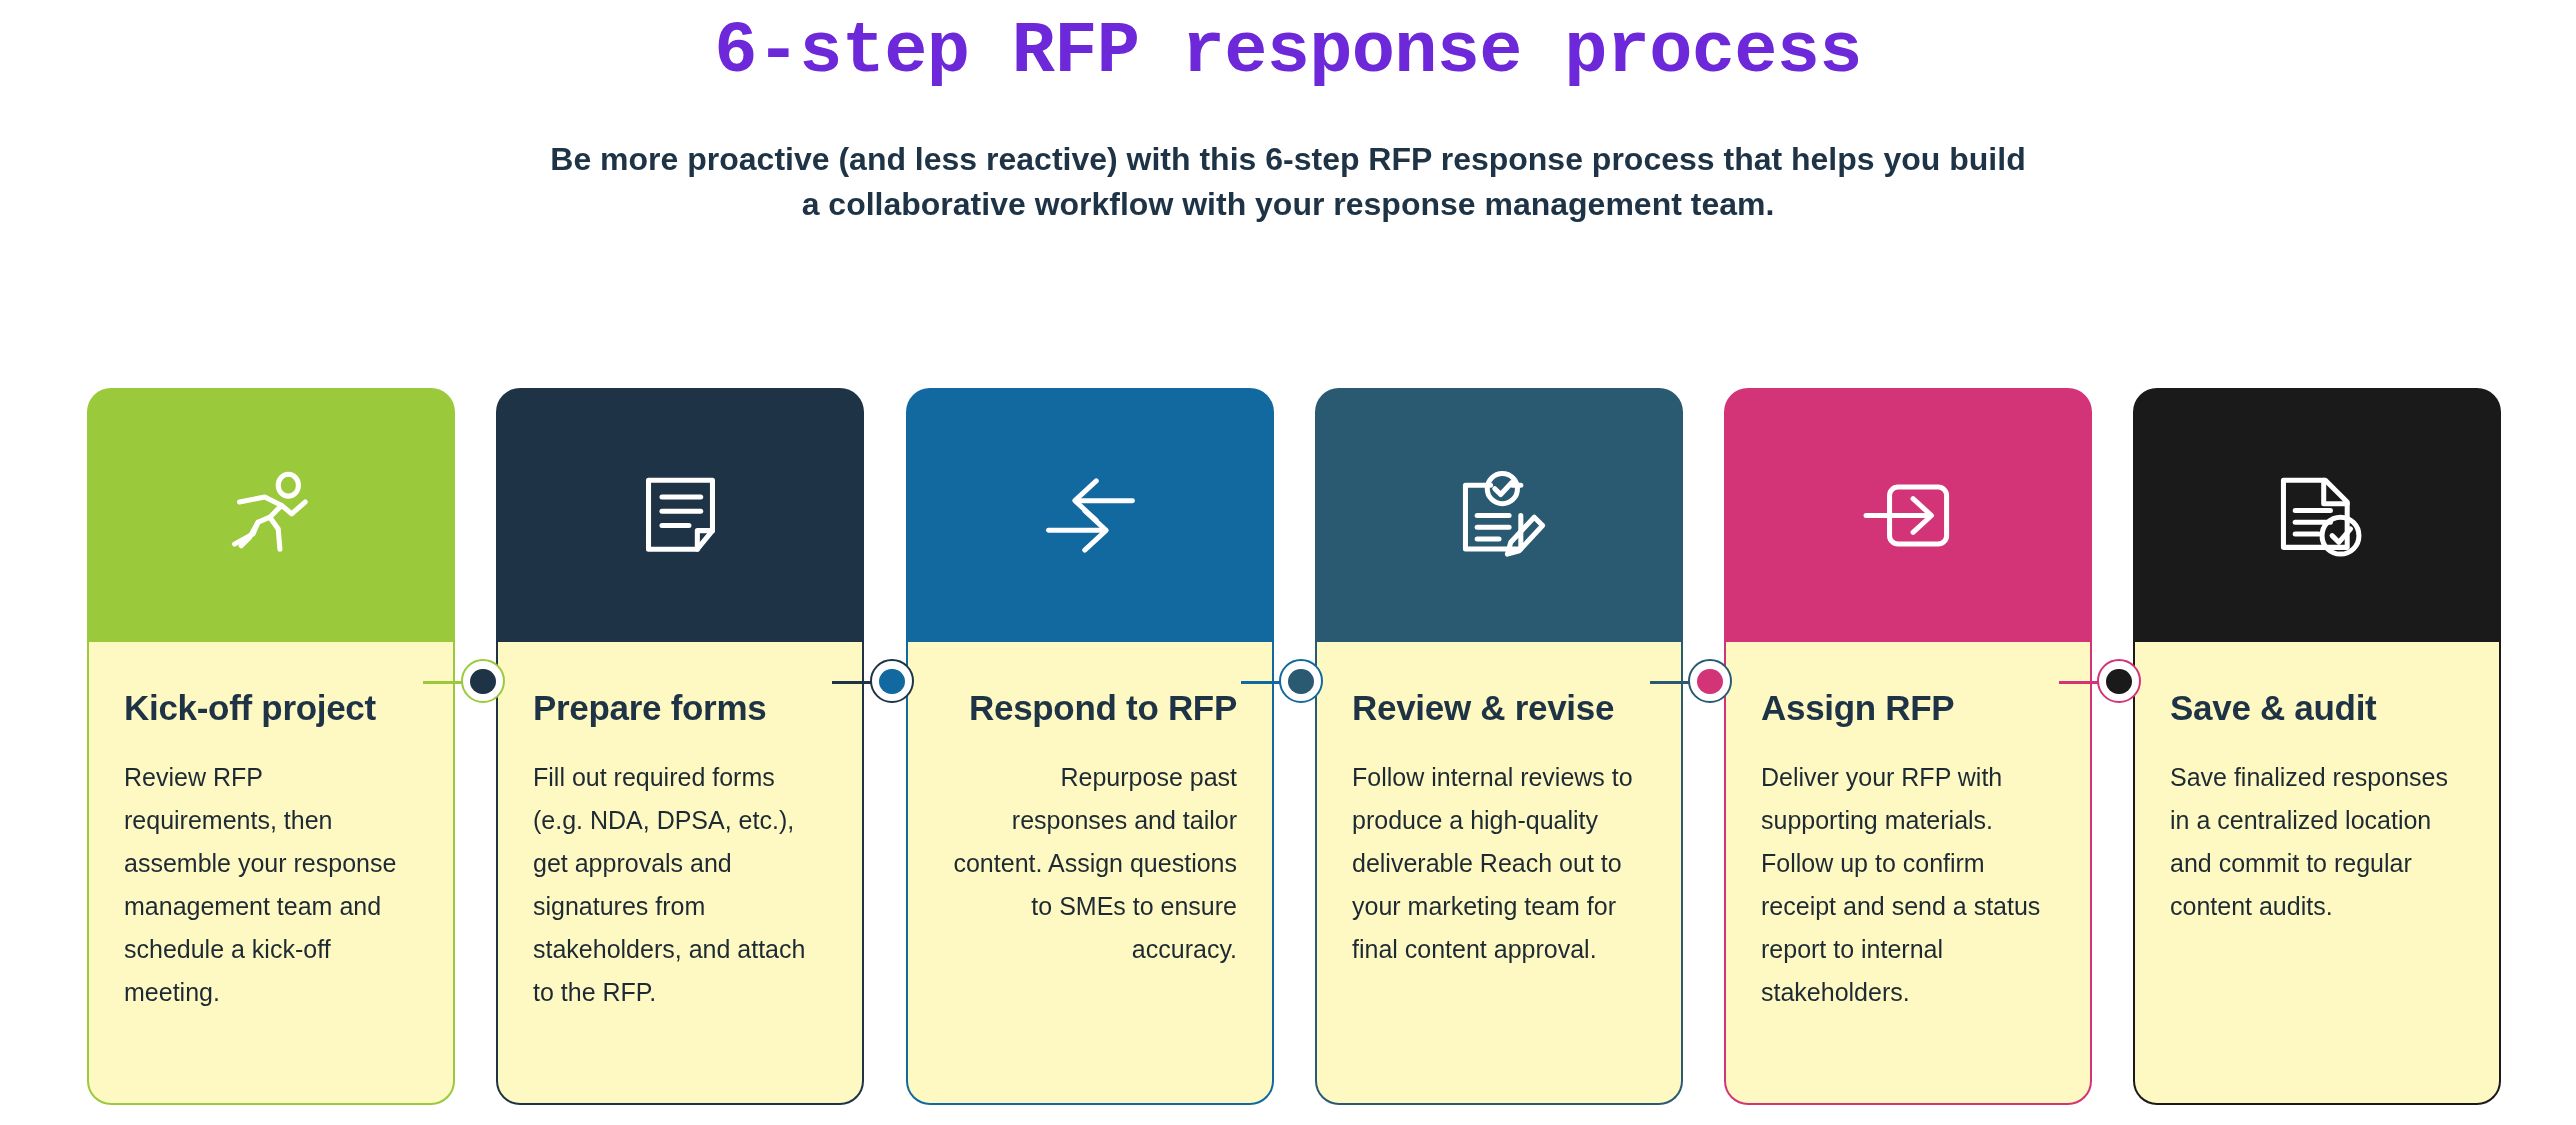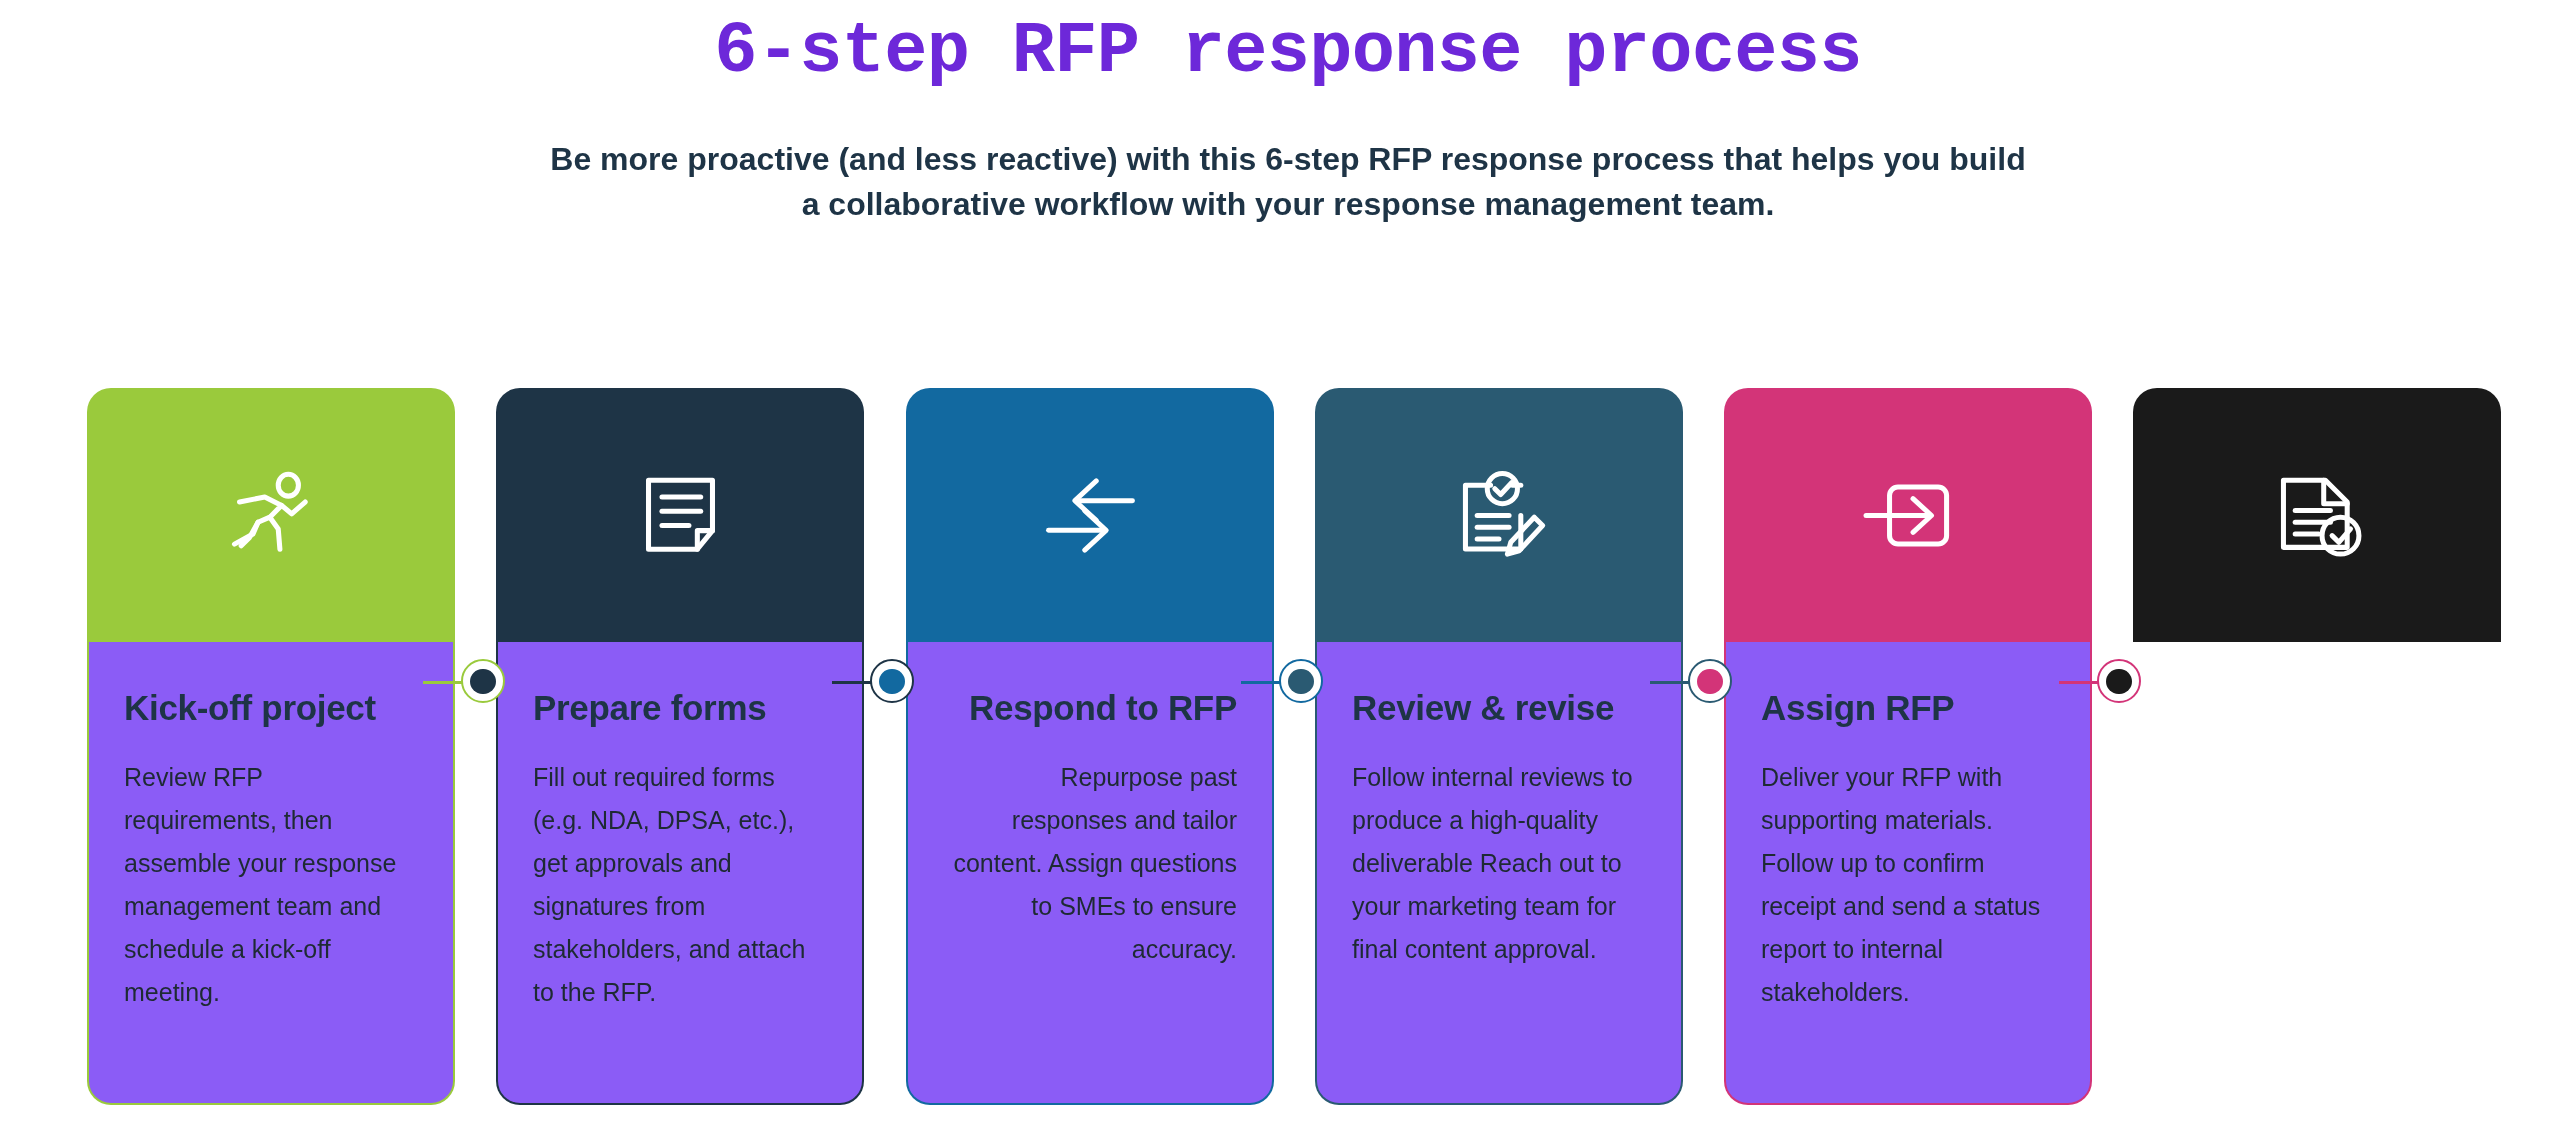--- a/index.html
+++ b/index.html
@@ -68,21 +68,21 @@
     display: flex;
     align-items: center;
     justify-content: center;
   }
 
   .card-head svg { display: block; }
 
   .card-body {
     position: relative;
     height: 463px;
-    background: #8b5cf6;
+    background: #fef9c3;
     border-style: solid;
     border-width: 0 2px 2px 2px;
     border-radius: 0 0 24px 24px;
     padding: 47px 35px 0 35px;
   }
 
   .card-title {
     font-size: 35px;
     font-weight: 700;
     color: #1E3446;
@@ -261,20 +261,24 @@
           <path d="M22 18 H72 L98 44 V98 H22 Z"></path>
           <path d="M70 18 V46 H98"></path>
           <line x1="36" y1="54" x2="78" y2="54"></line>
           <line x1="36" y1="68" x2="78" y2="68"></line>
           <line x1="36" y1="82" x2="64" y2="82"></line>
           <circle cx="90" cy="84" r="22" fill="none" stroke="#ffffff" stroke-width="6"></circle>
           <polyline points="80,84 88,92 102,76"></polyline>
         </g>
       </svg>
         </div>
+        <div class="card-body" style="border-color: rgb(26, 26, 26);">
+          <div class="card-title">Save &amp; audit</div>
+          <div class="card-desc">Save finalized responses in a centralized location and commit to regular content audits.</div>
+        </div>
       </div>
       <div class="connector" style="left: 2059px;">
         <div class="conn-line" style="background: rgb(211, 52, 120);"></div>
         <div class="conn-dot" style="border-color: rgb(211, 52, 120);">
           <div class="conn-dot-inner" style="background: rgb(26, 26, 26);"></div>
         </div>
       </div>
     </div>
 
 </div>

